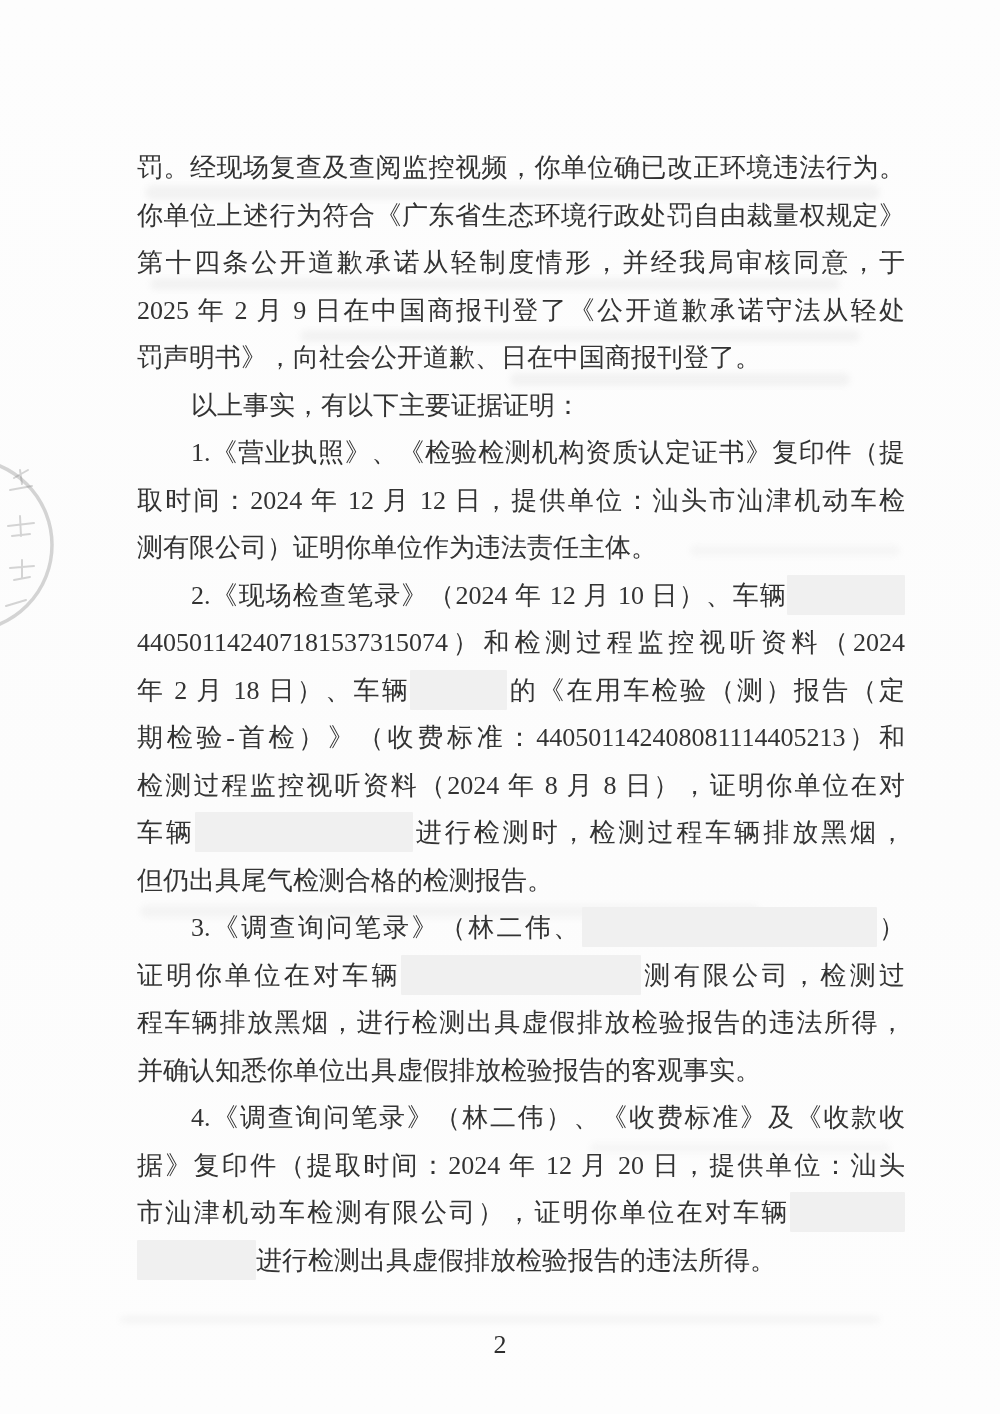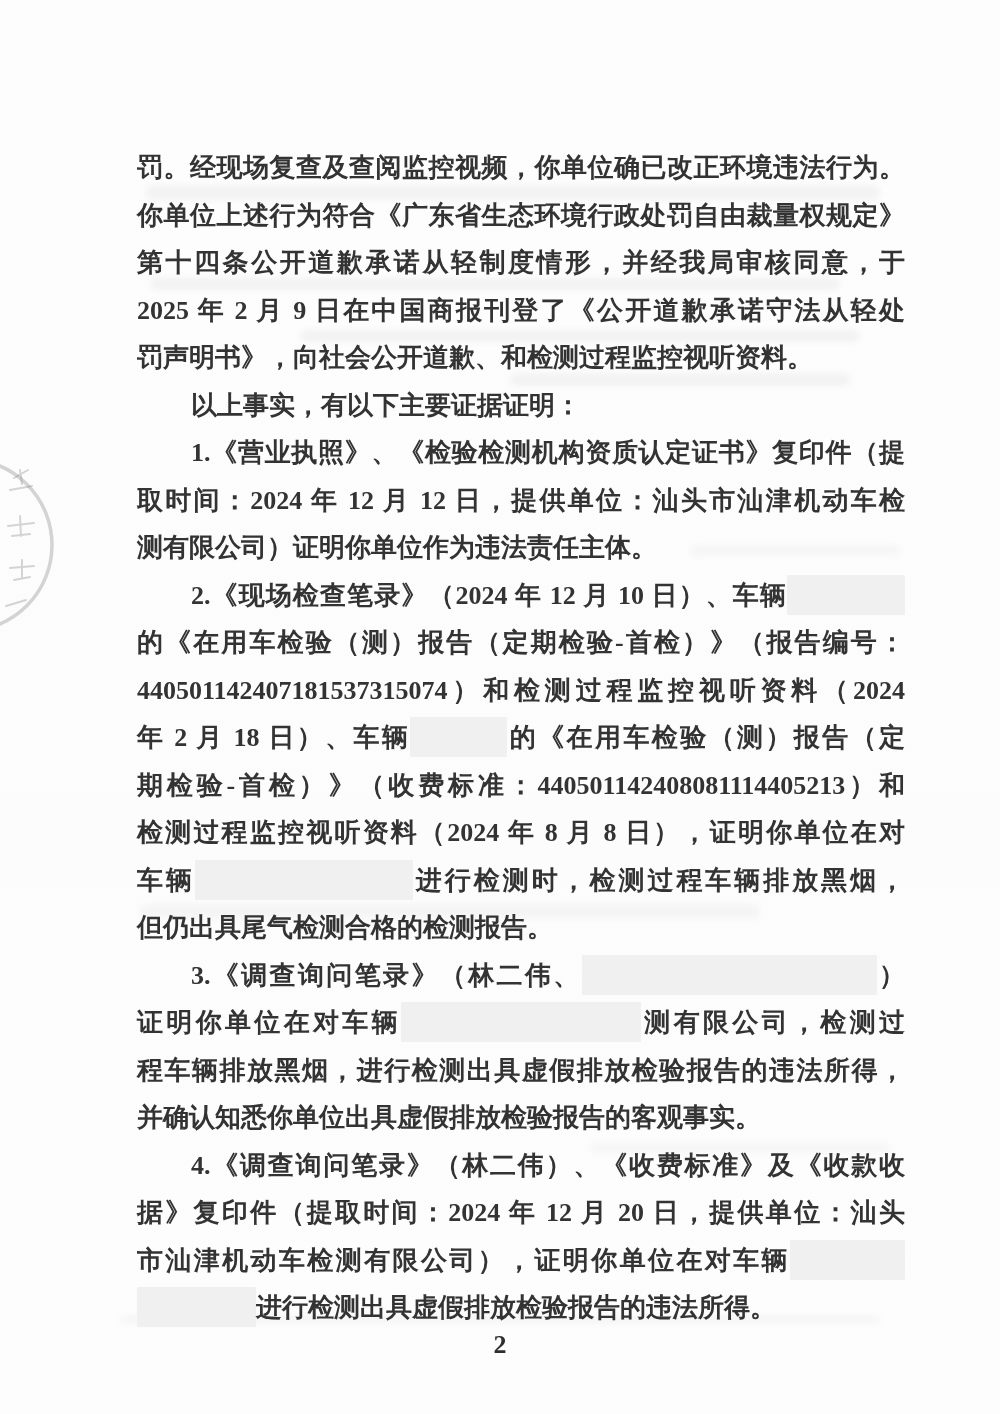--- a/index.html
+++ b/index.html
@@ -2,21 +2,21 @@
 <html><head>
 <meta charset="utf-8">
 <style>
   html,body{margin:0;padding:0;}
   body{
     width:1000px;height:1414px;position:relative;
     background:#fdfdfd;
     font-family:"Liberation Serif","DejaVu Serif",serif;
     color:#333;overflow:hidden;
   }
-  .page{position:absolute;inset:0;background:linear-gradient(180deg,#fdfdfd 0%,#fcfcfc 60%,#fdfdfd 100%);font-weight:bold;}
+  .page{position:absolute;inset:0;background:linear-gradient(180deg,#fdfdfd 0%,#fcfcfc 60%,#fdfdfd 100%);}
   
   .doc{
     position:absolute;left:137px;top:144px;width:768px;
   }
   .ln{
     height:47.5px;line-height:47.5px;font-size:26px;
     text-align:justify;text-align-last:left;
     color:#333;white-space:normal;
   }
   .ln.just{text-align-last:justify;}
@@ -64,27 +64,26 @@
   <div class="smudge sm5"></div>
   <div class="smudge sm6"></div>
   <div class="smudge sm7"></div>
   <div class="smudge sm8"></div>
 
   <div class="doc">
       <div class="ln just"><span>罚。经现场复查及查阅监控视频，你单位确已改正环境违法行为。</span></div>
       <div class="ln just"><span>你单位上述行为符合《广东省生态环境行政处罚自由裁量权规定》</span></div>
       <div class="ln just"><span>第十四条公开道歉承诺从轻制度情形，并经我局审核同意，于</span></div>
       <div class="ln just"><span>2025 年 2 月 9 日在中国商报刊登了《公开道歉承诺守法从轻处</span></div>
-      <div class="ln"><span>罚声明书》，向社会公开道歉、和检测过程监控视听资料。</span></div>
+      <div class="ln"><span>罚声明书》，向社会公开道歉、日在中国商报刊登了。</span></div>
       <div class="ln ind"><span>以上事实，有以下主要证据证明：</span></div>
       <div class="ln just ind"><span>1.《营业执照》、《检验检测机构资质认定证书》复印件（提</span></div>
       <div class="ln just"><span>取时间：2024 年 12 月 12 日，提供单位：汕头市汕津机动车检</span></div>
       <div class="ln"><span>测有限公司）证明你单位作为违法责任主体。</span></div>
       <div class="ln just ind"><span>2.《现场检查笔录》（2024 年 12 月 10 日）、车辆</span><span class="redact" style="width: 118px;"></span></div>
-      <div class="ln just"><span>的《在用车检验（测）报告（定期检验-首检）》（报告编号：</span></div>
       <div class="ln just"><span>440501142407181537315074）和检测过程监控视听资料（2024</span></div>
       <div class="ln just"><span>年 2 月 18 日）、车辆</span><span class="redact" style="width: 97px;"></span><span>的《在用车检验（测）报告（定</span></div>
       <div class="ln just"><span>期检验-首检）》（收费标准：440501142408081114405213）和</span></div>
       <div class="ln just"><span>检测过程监控视听资料（2024 年 8 月 8 日），证明你单位在对</span></div>
       <div class="ln just"><span>车辆</span><span class="redact" style="width: 218px;"></span><span>进行检测时，检测过程车辆排放黑烟，</span></div>
       <div class="ln"><span>但仍出具尾气检测合格的检测报告。</span></div>
       <div class="ln just ind"><span>3.《调查询问笔录》（林二伟、</span><span class="redact" style="width: 295px;"></span><span>）</span></div>
       <div class="ln just"><span>证明你单位在对车辆</span><span class="redact" style="width: 240px;"></span><span>测有限公司，检测过</span></div>
       <div class="ln just"><span>程车辆排放黑烟，进行检测出具虚假排放检验报告的违法所得，</span></div>
       <div class="ln"><span>并确认知悉你单位出具虚假排放检验报告的客观事实。</span></div>

